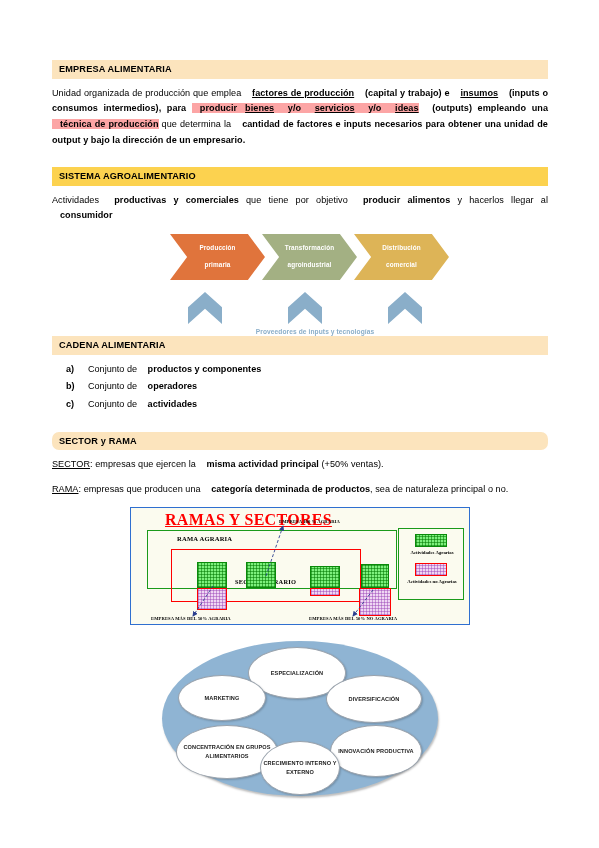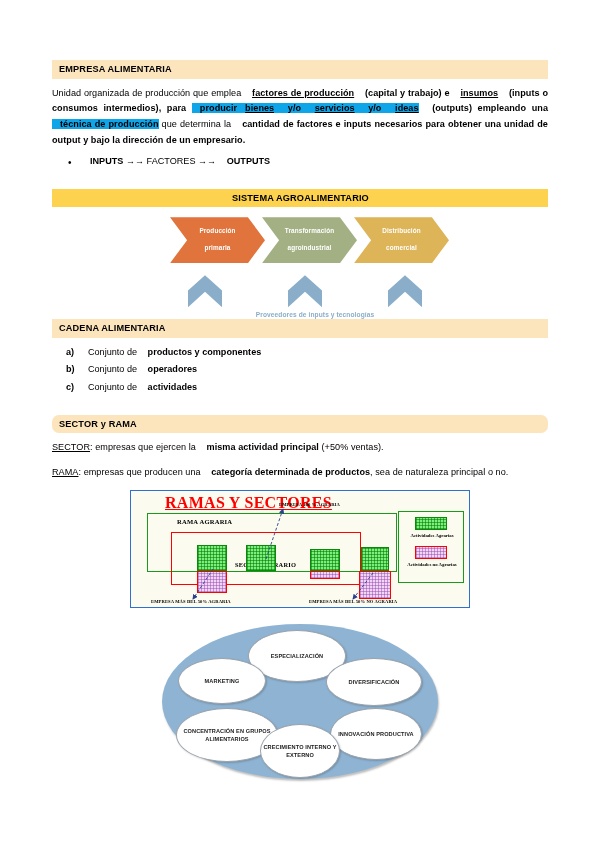--- a/index.html
+++ b/index.html
@@ -45,21 +45,21 @@
   
   p.body {
     font-size: 9.1px;
     line-height: 1.72;
     margin: 7px 0 0 0;
     text-align: justify;
     letter-spacing: 0.05px;
   }
   .b { font-weight: bold; padding-left: 8px; }
   .u { text-decoration: underline; }
-  .hl { background: #0ea5e9; }
+  .hl { background: #fca5a5; }
 
   ul.bullets {
     margin: 6px 0 0 0;
     padding-left: 30px;
     list-style: none;
   }
   ul.bullets li {
     font-size: 9.1px;
     line-height: 1.7;
     position: relative;
@@ -300,26 +300,24 @@
 
 <div class="page">
  <div class="content">
 
   <div class="sec-head peach">
     <span class="reg">EMPRESA</span><span> ALIMENTARIA</span>
   </div>
 
   <p class="body"><span>Unidad organizada de producción que emplea </span><span class="u b">factores de producción</span><span class="b"> (capital y trabajo) e </span><span class="u b">insumos</span><span class="b"> (inputs o consumos intermedios), para </span><span class="hl b">producir</span><span class="hl b u">bienes</span><span class="hl b"> y/o </span><span class="hl b u">servicios</span><span class="hl b"> y/o </span><span class="hl b u">ideas</span><span class="b"> (outputs) empleando una </span><span class="hl b">técnica de producción</span><span> que determina la </span><span class="b">cantidad de factores e inputs necesarios para obtener una unidad de output y bajo la dirección de un empresario.</span></p>
 
-  <ul class="bullets">
-    <li><span class="b">INPUTS</span><span> →→ FACTORES →→ </span><span class="b">OUTPUTS</span></li>
-  </ul>
-
-  <div class="sec-head gold" style="margin-top:19px;text-align:center;">SISTEMA AGROALIMENTARIO</div>
-
+
+  <div class="sec-head gold" style="margin-top:19px;">SISTEMA AGROALIMENTARIO</div>
+
+  <p class="body"><span>Actividades </span><span class="b">productivas y comerciales</span><span> que tiene por objetivo </span><span class="b">producir alimentos</span><span> y hacerlos llegar al </span><span class="b">consumidor</span></p>
 
   <div class="proc-wrap">
     <div class="chev-row">
       <div class="chev c1">
         <span><span>Producción</span><br><span>primaria</span></span>
       </div>
       <div class="chev c2">
         <span><span>Transformación</span><br><span>agroindustrial</span></span>
       </div>
       <div class="chev c3">

